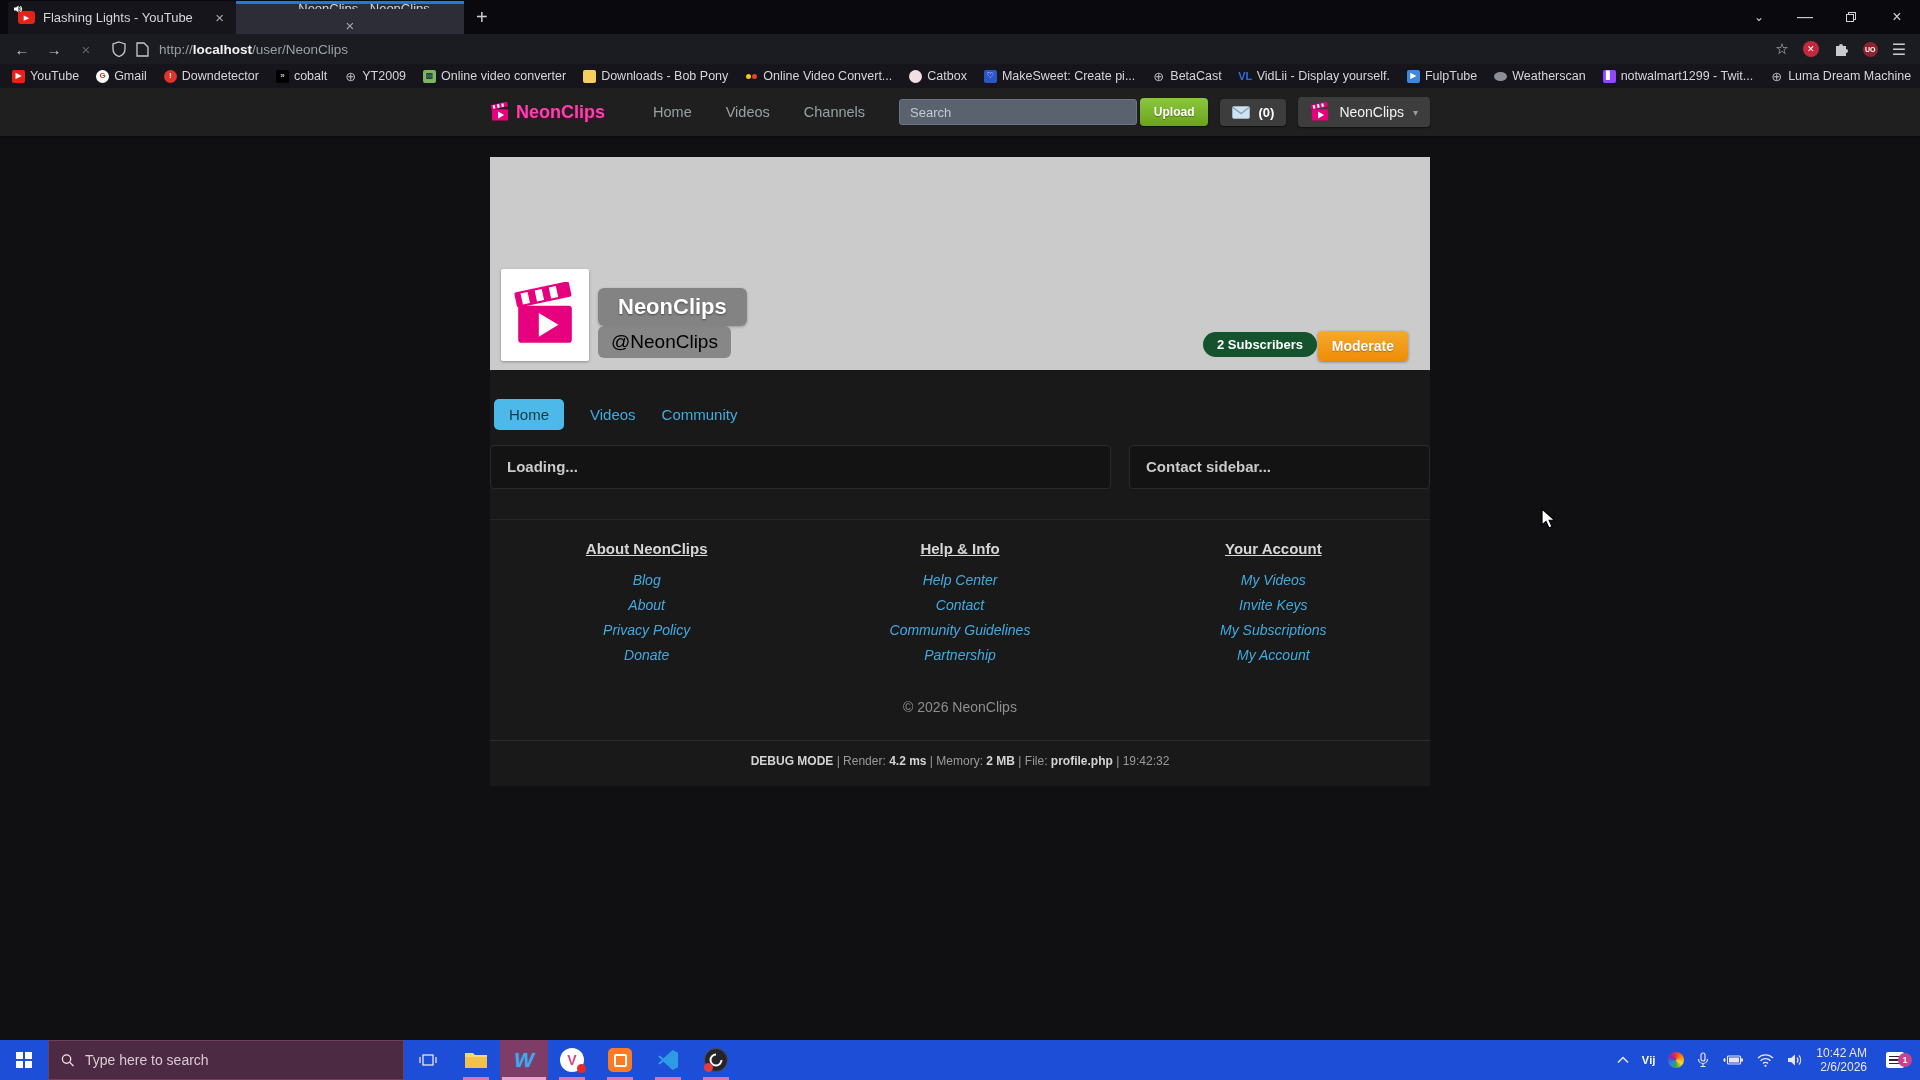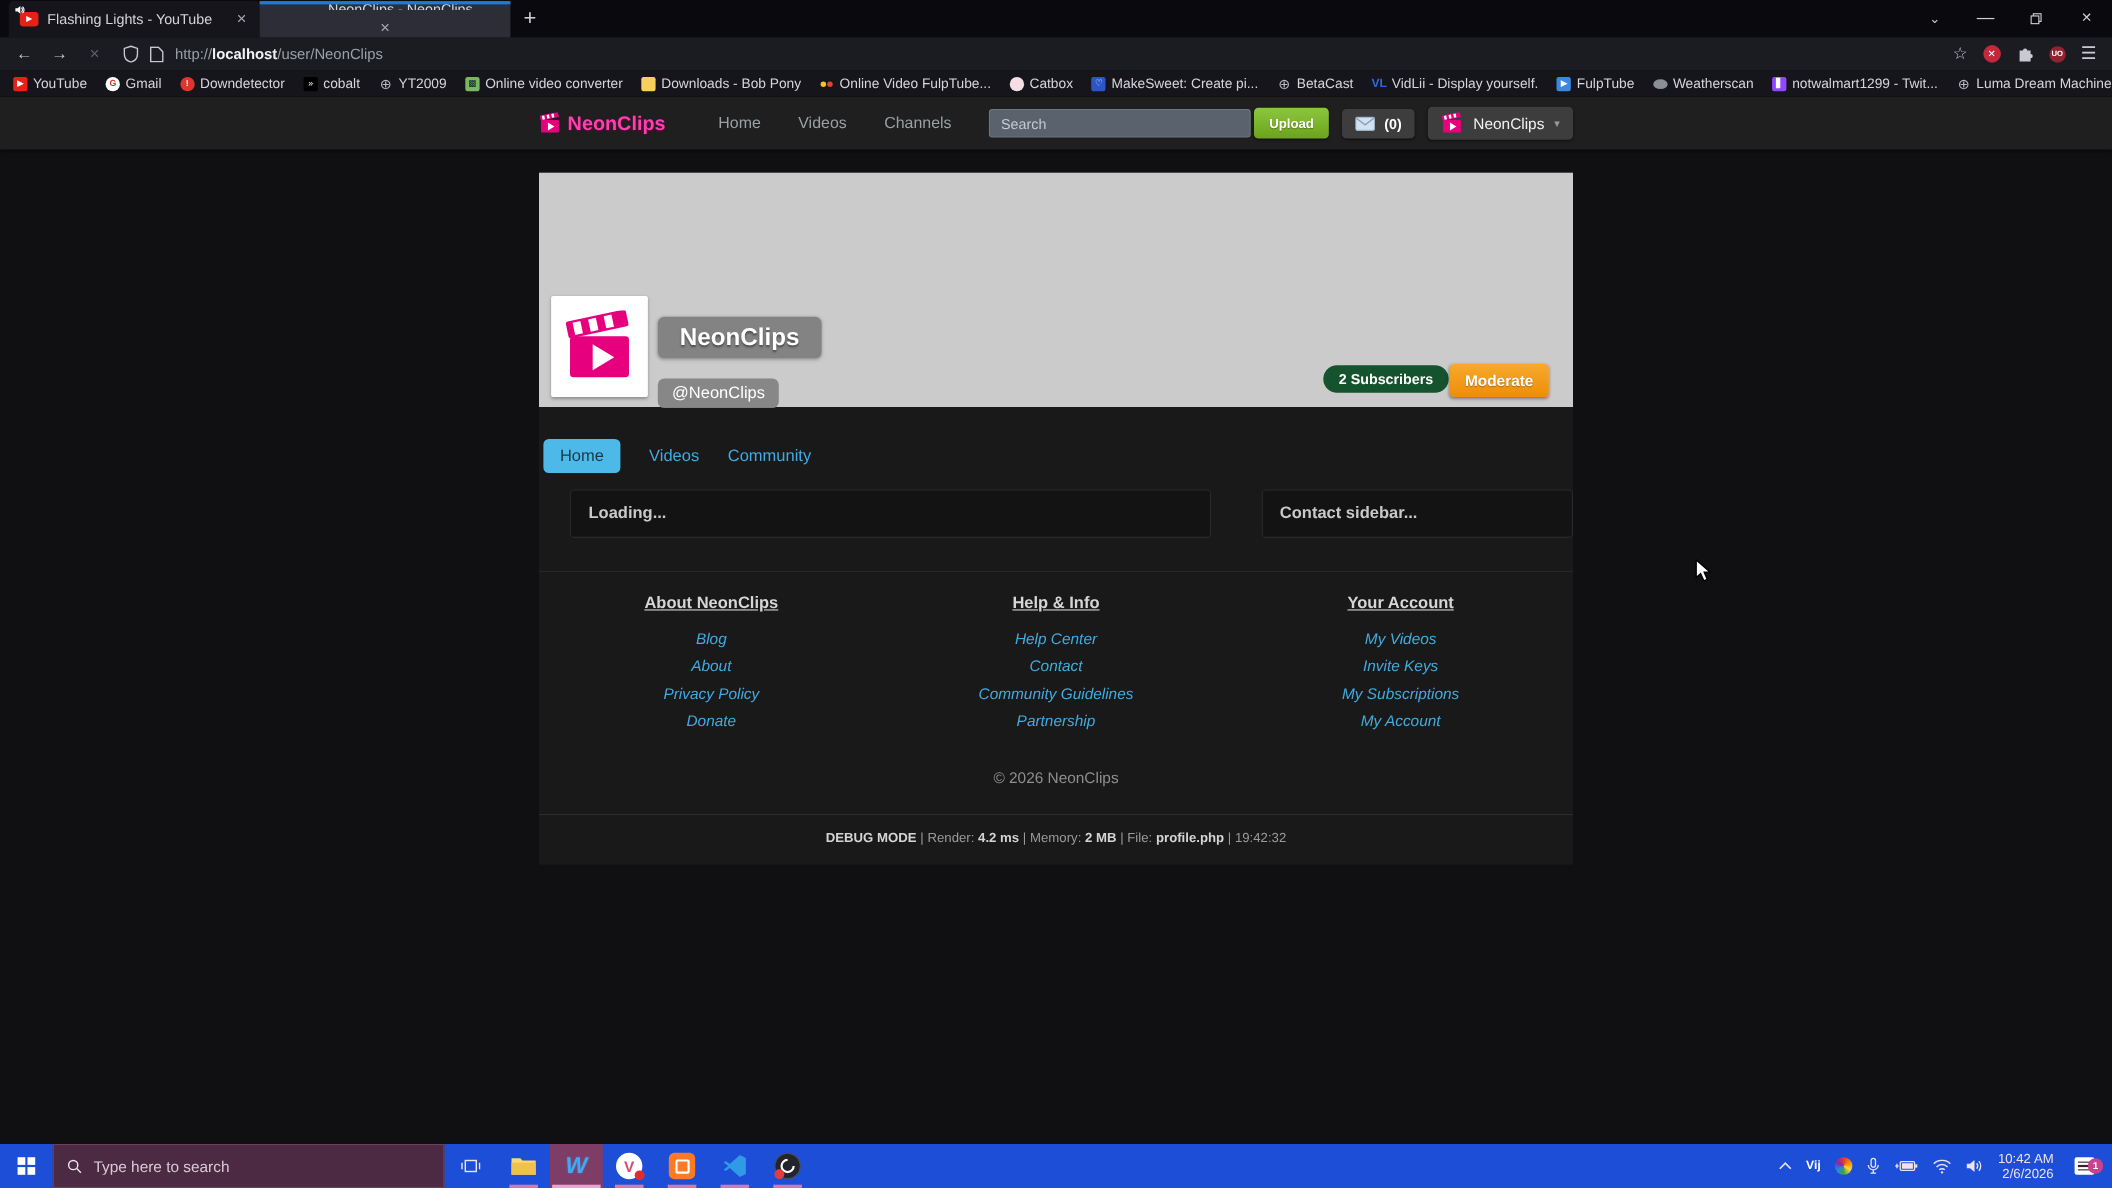--- a/index.html
+++ b/index.html
@@ -50,30 +50,30 @@
   .btn-upload { background:linear-gradient(#8cc63e,#6ba31d); color:#fff; font-weight:bold; font-size:12px; padding:7px 14px; border-radius:4px; text-shadow:0 1px 1px rgba(0,0,0,.35); box-shadow:0 1px 2px rgba(0,0,0,.5); }
   .btn-mail { background:#3d3d3d; border-radius:4px; padding:6px 12px; display:flex; align-items:center; gap:8px; color:#fff; font-weight:bold; font-size:13px; box-shadow:0 1px 2px rgba(0,0,0,.5); }
   .btn-user { background:#3d3d3d; border-radius:4px; padding:5px 12px; display:flex; align-items:center; gap:9px; color:#f2f2f2; font-size:14px; box-shadow:0 1px 2px rgba(0,0,0,.5); }
   .btn-user .caret { color:#9a9a9a; font-size:10px; }
   .mini-clapper { width:20px; height:20px; }
 
   #sitecolumn { width:940px; margin:0 auto; background:#191919; padding-bottom:2px; }
   .banner { position:relative; height:213px; margin-top:21px; background:#cbcbcb; }
   .avatar-box { position:absolute; left:11px; bottom:9px; width:88px; height:92px; background:#fff; border-radius:2px; display:flex; align-items:center; justify-content:center; box-shadow:0 1px 3px rgba(0,0,0,.3); }
   .chip-name { position:absolute; left:108px; top:131px; background:rgba(128,128,128,.97); border-radius:6px; padding:6px 20px; color:#fff; font-weight:bold; font-size:22px; text-shadow:0 1px 2px rgba(0,0,0,.45); box-shadow:0 1px 3px rgba(0,0,0,.25); }
-  .chip-handle { position:absolute; left:108px; top:187px; background:rgba(132,132,132,.97); border-radius:6px; padding:5px 13px; color:#ffffff; font-size:15px; }
+  .chip-handle { position:absolute; left:108px; top:169px; background:rgba(132,132,132,.97); border-radius:6px; padding:5px 13px; color:#000000; font-size:19px; }
   .subs-pill { position:absolute; right:113px; bottom:13px; background:#14532d; border-radius:13px; padding:5px 14px; color:#fff; font-weight:bold; font-size:13px; }
   .moderate-btn { position:absolute; right:22px; bottom:9px; background:linear-gradient(#f7a92c,#ee8d07); border-radius:4px; padding:7px 14px; color:#fff; font-weight:bold; font-size:14px; text-shadow:0 1px 1px rgba(0,0,0,.3); box-shadow:0 1px 3px rgba(0,0,0,.4); }
 
   .tabsrow { display:flex; align-items:center; gap:26px; margin:29px 0 0 4px; }
   .ctab-active { background:#4cb9e9; color:#173945; border-radius:5px; padding:7px 15px; font-size:15px; }
   .ctab-link { color:#41aadf; font-size:15px; }
 
   .loadingrow { display:flex; gap:18px; margin-top:15px; }
-  .loadbox { background:#131313; border:1px solid #2a2a2a; border-radius:4px; padding:12px 16px; color:#c9c9c9; font-size:15px; font-weight:600; height:44px;margin-left:28px; }
+  .loadbox { background:#131313; border:1px solid #2a2a2a; border-radius:4px; padding:12px 16px; color:#c9c9c9; font-size:15px; font-weight:600; height:44px; }
   .loadbox.main { width:621px; }
   .loadbox.side { width:301px; }
 
   .footer { margin-top:30px; border-top:1px solid #262626; padding-top:20px; display:flex; }
   .fcol { flex:1; text-align:center; }
   .fcol h4 { color:#d6d6d6; font-size:15px; font-weight:bold; margin-bottom:15px;text-decoration:underline; }
   .flink { display:block; color:#41aadf; font-size:14px; margin:9px 0;font-style:italic; }
   .copyright { text-align:center; color:#8e8e8e; font-size:14px; margin-top:27px; }
   .debugbar { margin-top:25px; border-top:1px solid #2c2c2c; padding:13px 0 16px; text-align:center; font-size:12px; color:#9a9a9a; }
   .debugbar b { color:#d4d4d4; }
@@ -211,21 +211,21 @@
     </span>
   <span class="bm">
       <span class="bmi" style="background:#f6cf5f;border-radius:2px"></span>
       <span>Downloads - Bob Pony</span>
     </span>
   <span class="bm">
       <span class="bmi">
         <i style="width:5px;height:5px;border-radius:50%;background:#f5c518;margin-right:1px"></i>
         <i style="width:5px;height:5px;border-radius:50%;background:#e0452c"></i>
       </span>
-      <span>Online Video FulpTube...</span>
+      <span>Online Video Convert...</span>
     </span>
   <span class="bm">
       <span class="bmi" style="background:#f3dfe3;border-radius:50%"></span>
       <span>Catbox</span>
     </span>
   <span class="bm">
       <span class="bmi" style="background:#2b55c8;color:#fff">♡</span>
       <span>MakeSweet: Create pi...</span>
     </span>
   <span class="bm">

